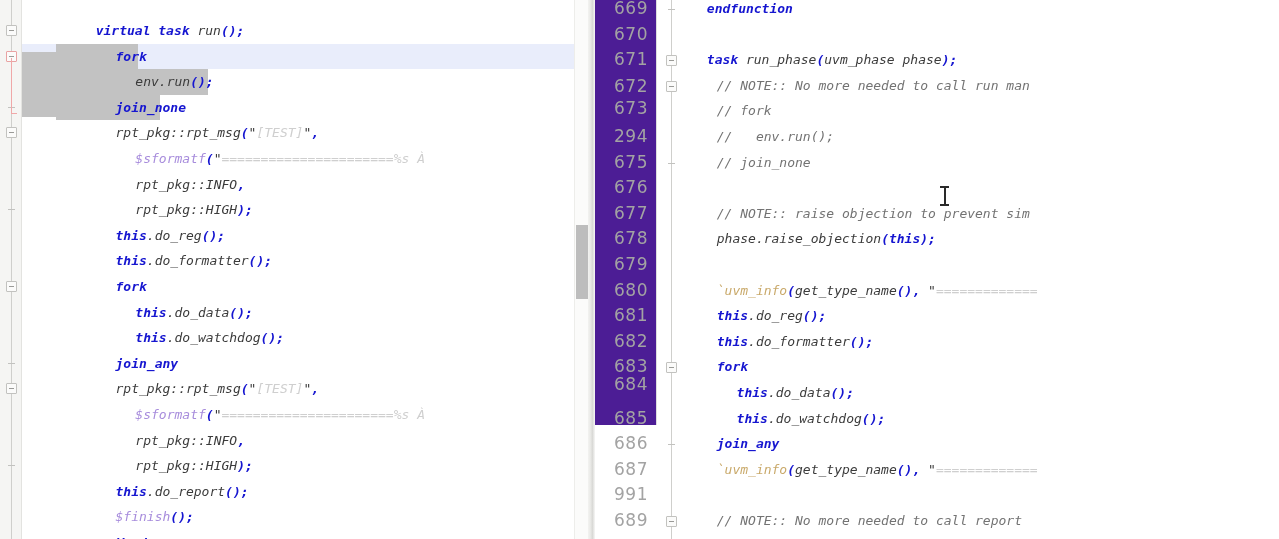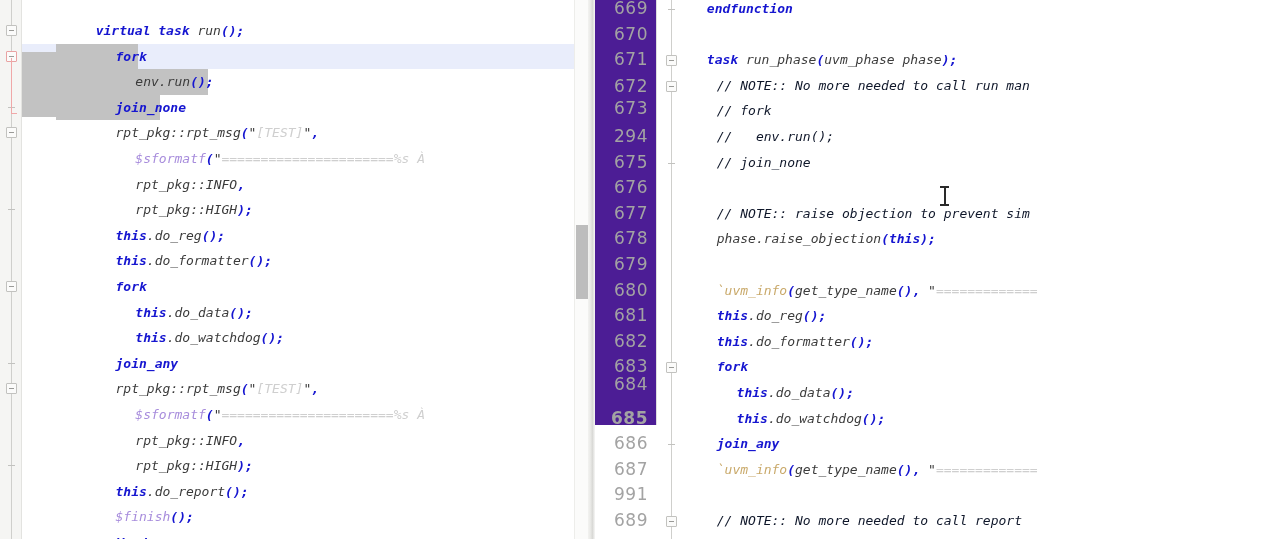--- a/index.html
+++ b/index.html
@@ -62,21 +62,21 @@
   .code-left  { left:22px; width:566px; }
   .code-right { left:62px; width:622px; }
   .line { position:absolute; left:0; height:25.6px; white-space:pre; }
 
   
   .kw      { color:#1616d0; font-weight:bold; }
   .punc    { color:#1616d0; font-weight:bold; }
   .plain   { color:#3b3b3b; }
   .str     { color:#cfcfcf; }
   .strq    { color:#3b3b3b; }
-  .cmt     { color:#0f172a; }
+  .cmt     { color:#737373; }
   .macro   { color:#c9a96a; }
   .sysfn   { color:#a78cdc; }
   .ident   { color:#3b3b3b; }
 
   
   .curline {
     position:absolute; left:0; width:566px; height:25.6px;
     background:#e9edfb;
   }
   .selblock { position:absolute; background:#c2c2c2; }
@@ -141,21 +141,21 @@
         <div class="ln" style="top: 149.6px;">675</div>
         <div class="ln" style="top: 175.2px;">676</div>
         <div class="ln" style="top: 200.8px;">677</div>
         <div class="ln" style="top: 226.4px;">678</div>
         <div class="ln" style="top: 252px;">679</div>
         <div class="ln" style="top: 277.6px;">680</div>
         <div class="ln" style="top: 303.2px;">681</div>
         <div class="ln" style="top: 328.8px;">682</div>
         <div class="ln" style="top: 354.4px;">683</div>
         <div class="ln" style="top: 372px;">684</div>
-        <div class="ln" style="top: 405.6px; font-weight: bold;">685</div>
+        <div class="ln" style="top: 405.6px;">685</div>
         <div class="ln" style="top: 431.2px;">686</div>
         <div class="ln" style="top: 456.8px;">687</div>
         <div class="ln" style="top: 482.4px;">991</div>
         <div class="ln" style="top: 508px;">689</div>
       </div>
     <div class="fold-gutter right" style="left:62px;background:transparent;border-right:none;" id="right-gutter">
         <div class="fold-line" style="left: 14px; top: 0px; height: 539px;"></div>
         <div class="fold-box" style="left: 9px; top: 55.2px;"></div>
         <div class="fold-box" style="left: 9px; top: 80.8px;"></div>
         <div class="fold-box" style="left: 9px; top: 362.4px;"></div>

